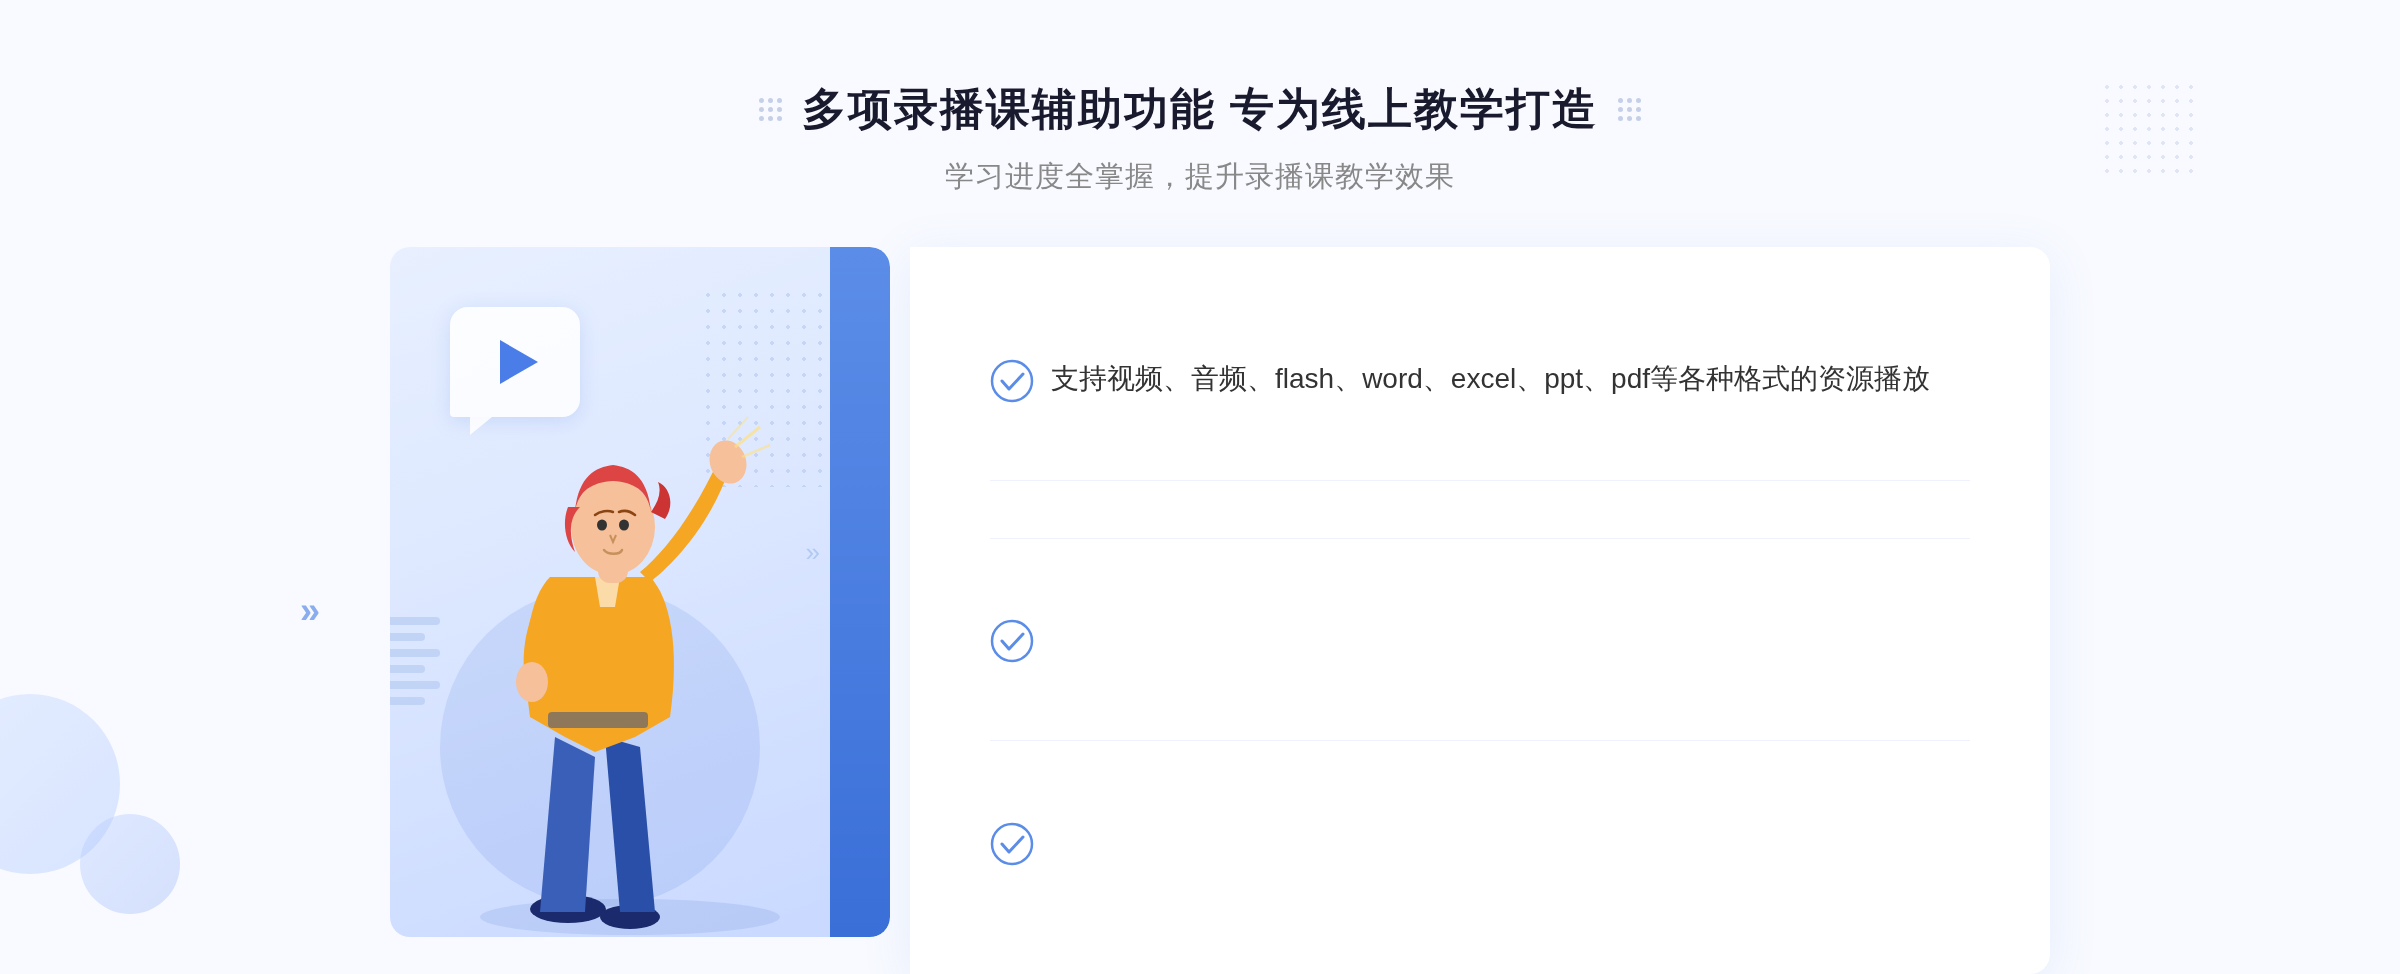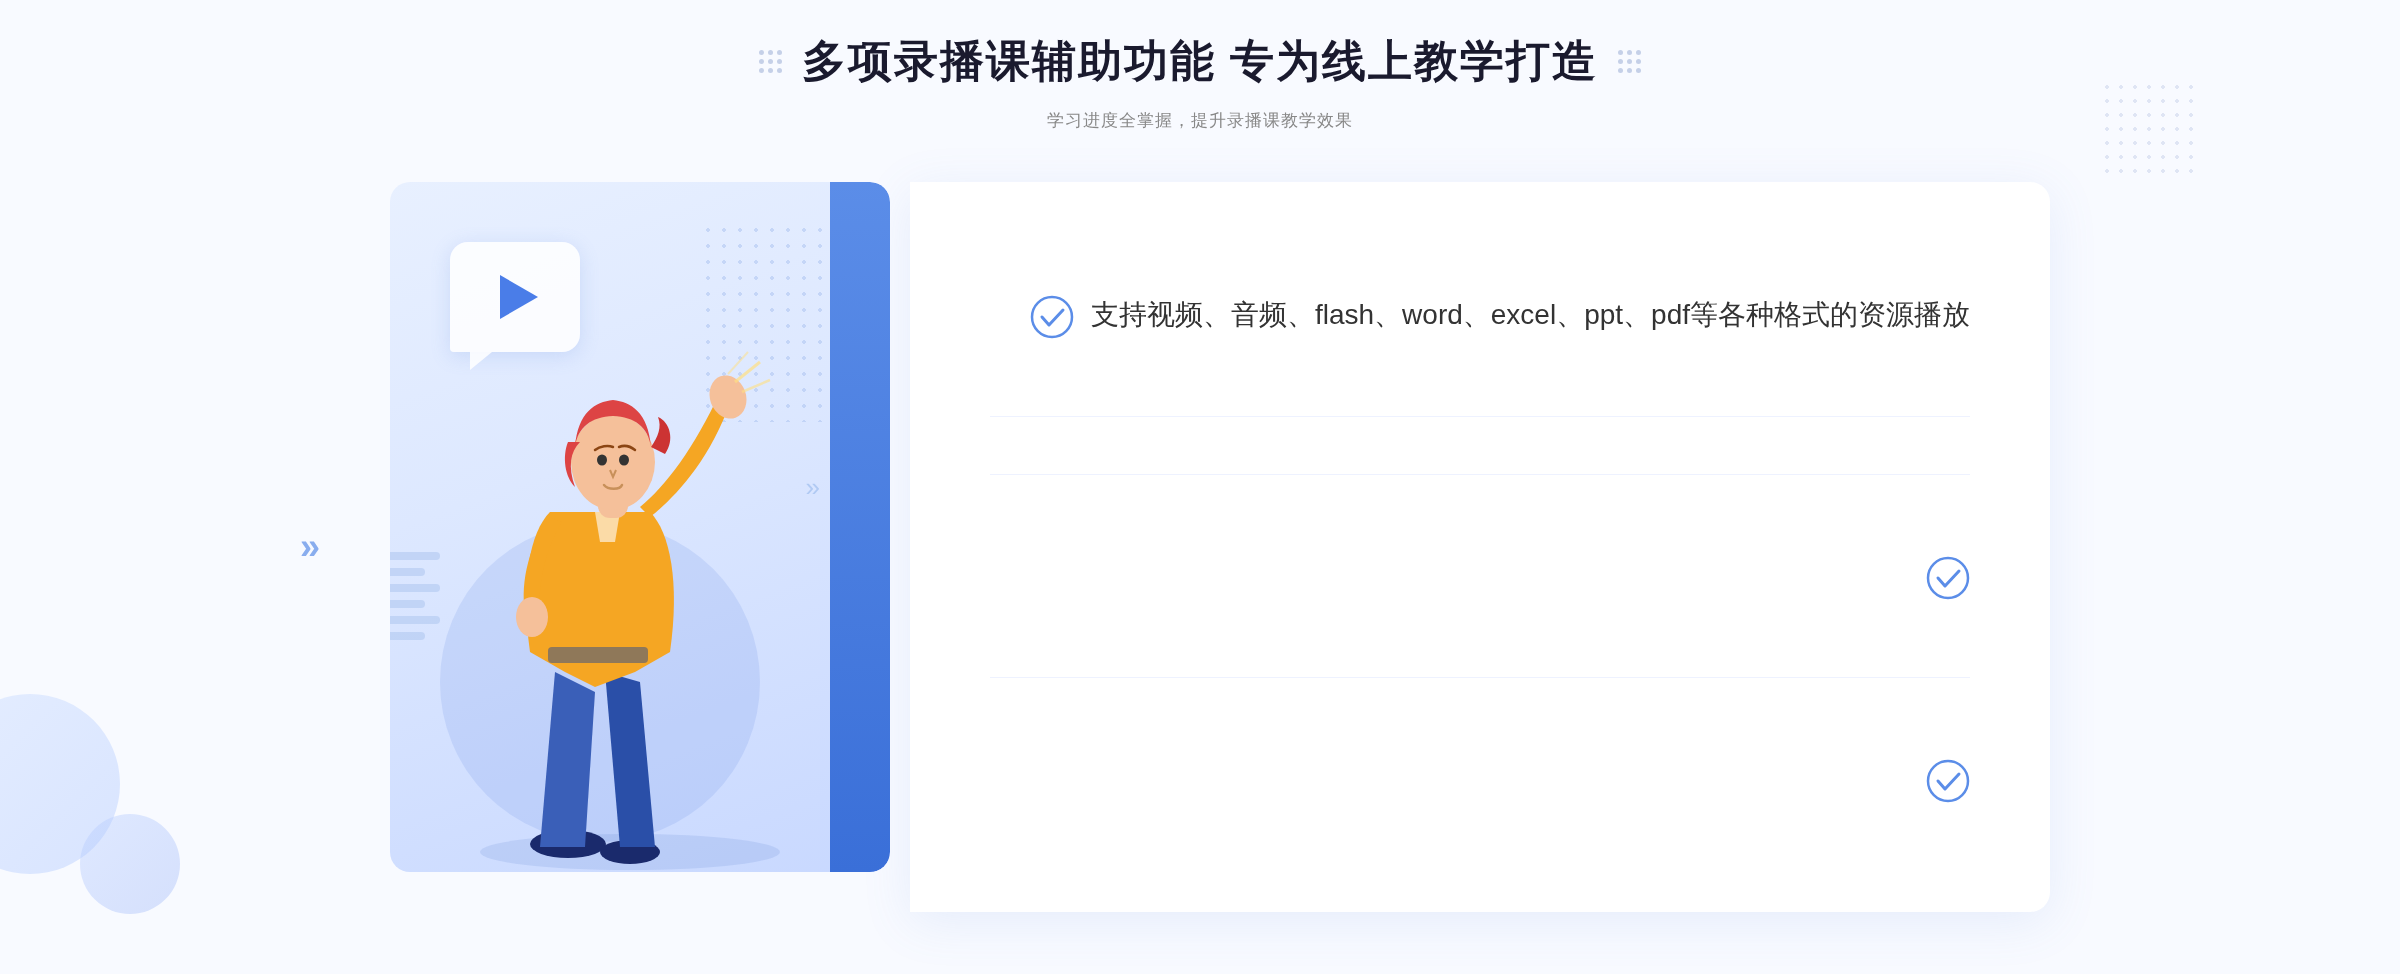--- a/index.html
+++ b/index.html
@@ -16,21 +16,21 @@
       overflow: hidden;
       position: relative;
     }
 
     .page-container {
       width: 100%;
       height: 100%;
       display: flex;
       flex-direction: column;
       align-items: center;
-      padding-top: 32px;
+      padding-top: 80px;
       position: relative;
       background: #f8faff;
     }
 
     
     .header-section {
       text-align: center;
       margin-bottom: 50px;
       position: relative;
     }
@@ -63,21 +63,21 @@
     }
 
     .header-title {
       font-size: 44px;
       font-weight: 700;
       color: #1a1a2e;
       letter-spacing: 2px;
     }
 
     .header-subtitle {
-      font-size: 17px;
+      font-size: 29px;
       color: #888;
       letter-spacing: 1px;
     }
 
     
     .main-content {
       display: flex;
       align-items: stretch;
       width: 1700px;
       height: 730px;
@@ -213,21 +213,20 @@
       display: flex;
       flex-direction: column;
       justify-content: space-around;
     }
 
     .feature-item {
       display: flex;
       align-items: flex-start;
       gap: 17px;
       padding: 20px 0;
-      justify-content: flex-end;
     }
 
     .feature-icon {
       flex-shrink: 0;
       width: 44px;
       height: 44px;
       margin-top: 4px;
     }
 
     .check-circle-svg {

